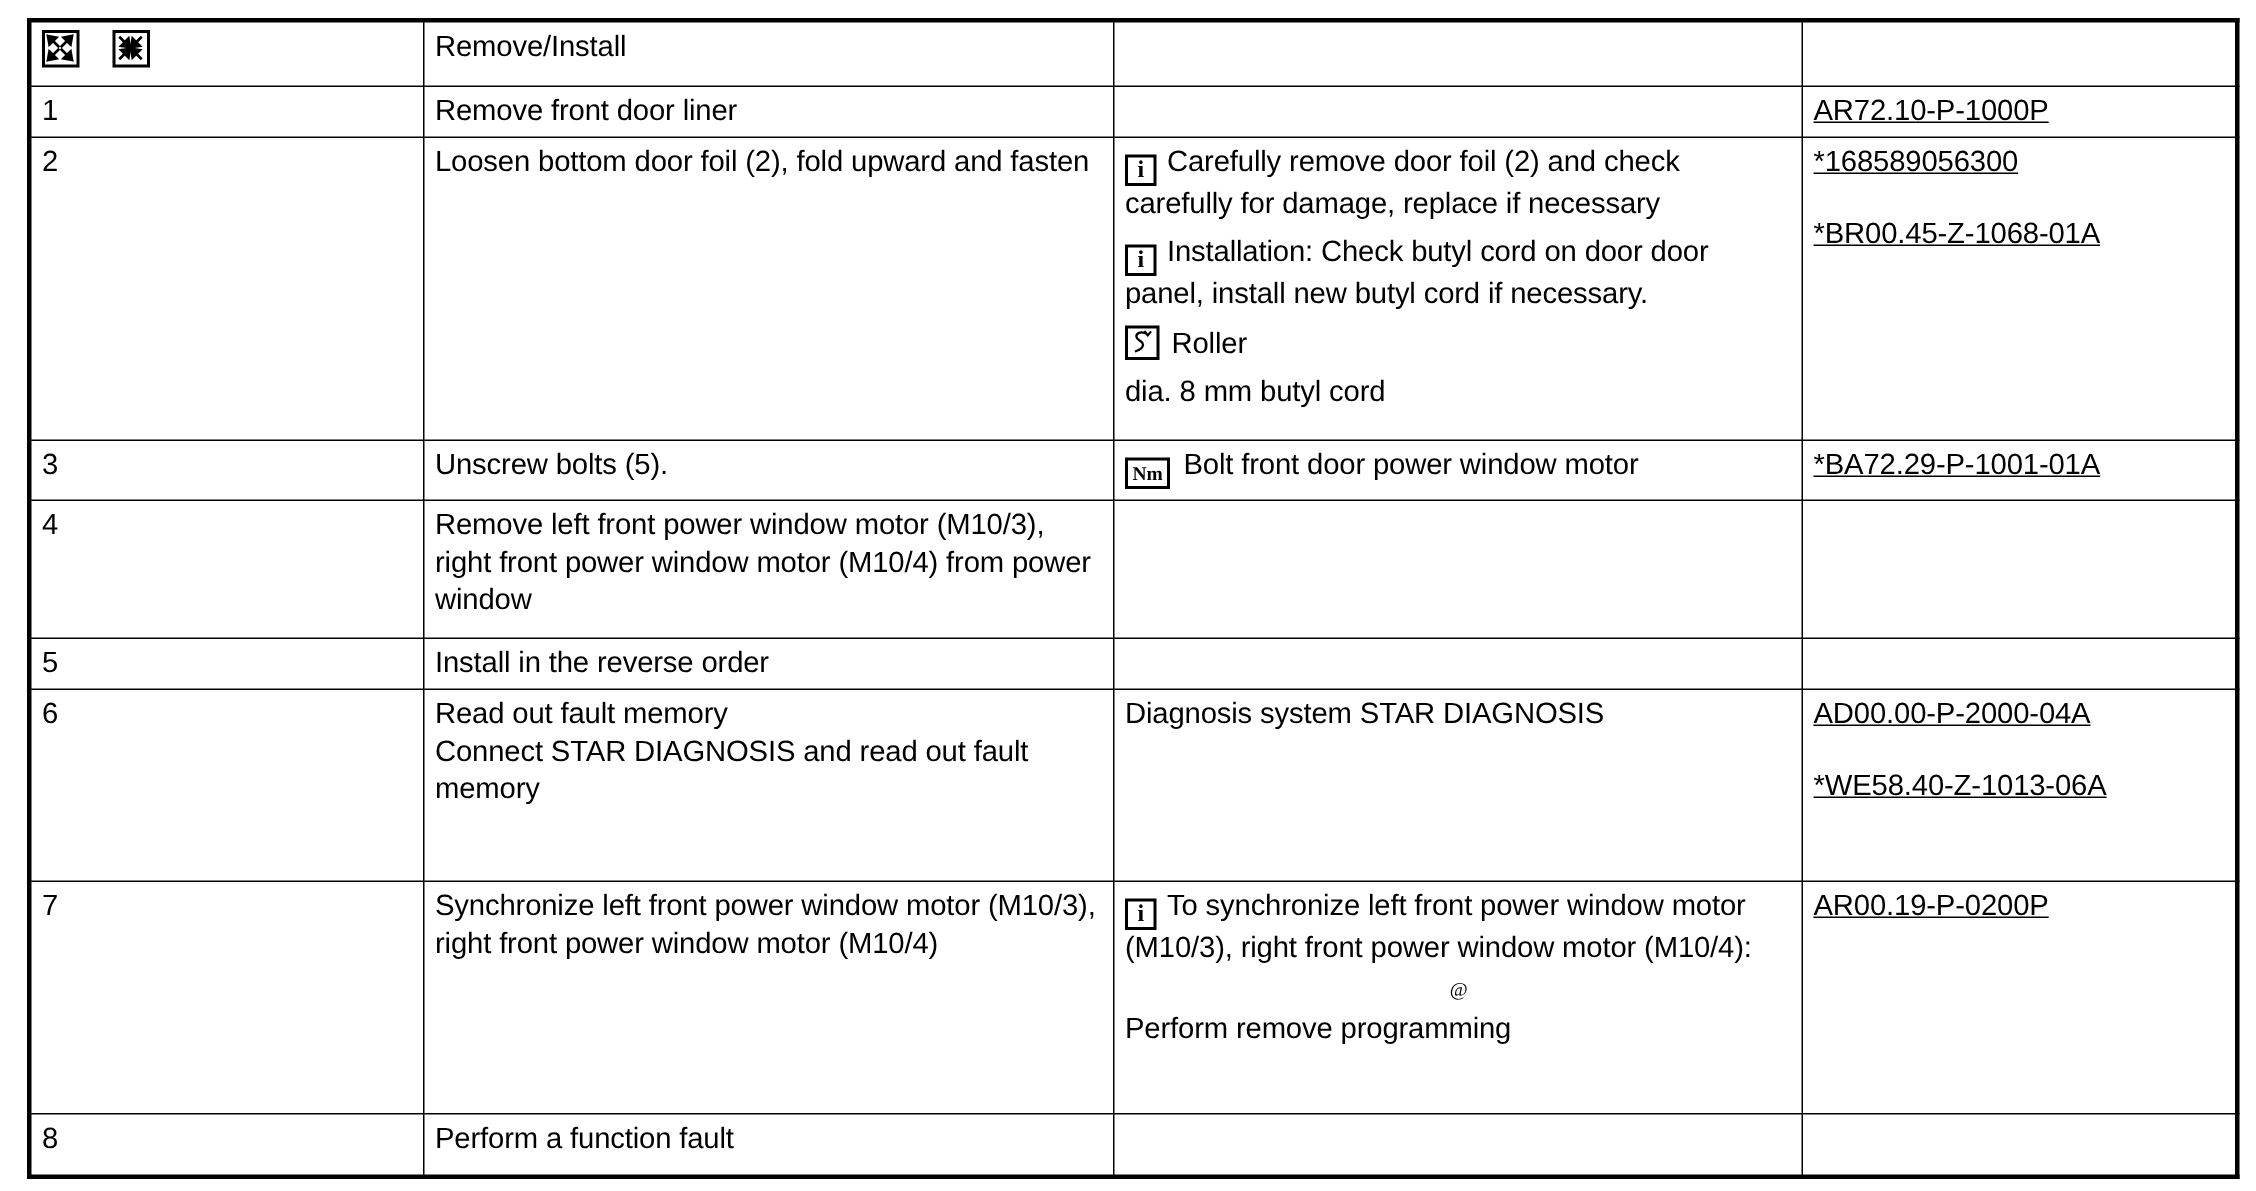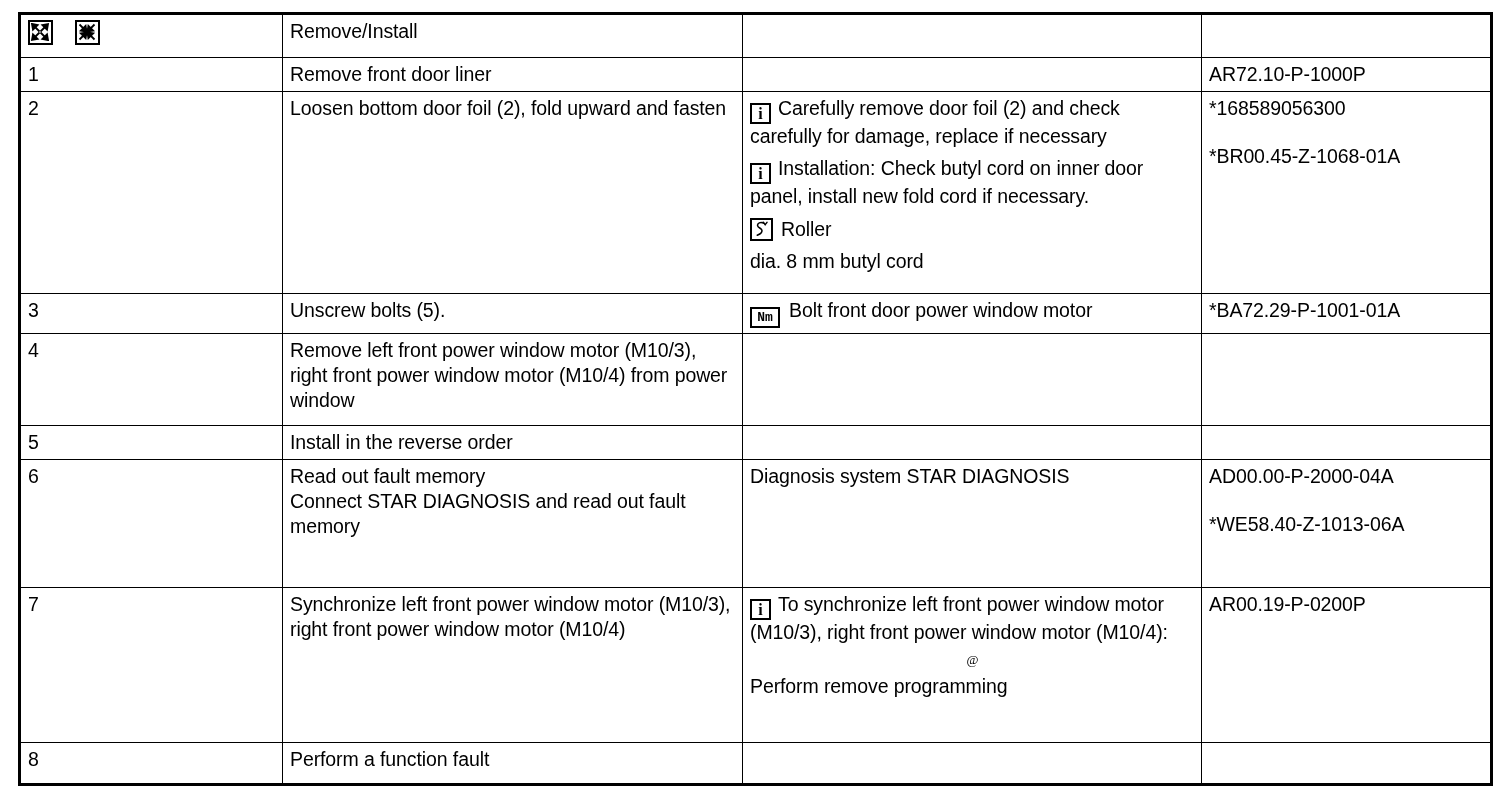--- a/index.html
+++ b/index.html
@@ -88,21 +88,21 @@
     margin-right: 7px;
   }
 
   .icon-nm {
     width: 30px;
     height: 21px;
     line-height: 18px;
     font-size: 13px;
     font-weight: bold;
     margin-right: 9px;
-    font-family: Liberation Mono, monospace;
+    font-family: Liberation Serif, serif;
   }
 
   .icon-tool {
     width: 23px;
     height: 23px;
     margin-right: 8px;
     position: relative;
     vertical-align: -5px;
   }
   .icon-tool svg { display: block; }
@@ -128,20 +128,21 @@
     display: block;
     text-align: center;
     font-size: 13px;
     line-height: 1.2;
     margin: 6px 0 6px 0;
     font-family: "Liberation Serif", serif;
   }
 
   .doc-line {
     margin: 0 0 23px 0;
+    text-decoration: underline;
   }
   .doc-line:last-child { margin-bottom: 0; }
 
   .pad-top-lg { padding-top: 138px; }
   .pad-top-md { padding-top: 50px; }
   .pad-top-xl { padding-top: 116px; }
 </style>
 </head>
 <body>
 
@@ -213,21 +214,21 @@
           <span class="step-num">2</span>
         </td>
         <td>
           <span>Loosen bottom door foil (2), fold upward and fasten</span>
         </td>
         <td>
           <p class="note-para">
             <span class="icon icon-info">i</span><span>Carefully remove door foil (2) and check carefully for damage, replace if necessary</span>
           </p>
           <p class="note-para">
-            <span class="icon icon-info">i</span><span>Installation:  Check butyl cord on inner door panel, install new fold cord if necessary.</span>
+            <span class="icon icon-info">i</span><span>Installation:  Check butyl cord on door door panel, install new butyl cord if necessary.</span>
           </p>
           <p class="note-para">
             <span class="icon icon-tool">
               <svg width="19" height="19" viewBox="0 0 19 19">
                 <g stroke="#000" stroke-width="1.5" fill="none" stroke-linecap="round">
                   <path d="M11.5 3.2 C 8.5 1.6, 5.2 3.2, 5.6 5.6 C 5.9 7.6, 8.6 8.0, 9.6 9.6 C 10.6 11.2, 9.4 13.4, 7.4 14.2"></path>
                   <path d="M11.3 2.2 L 13.2 4.6"></path>
                   <path d="M13.2 4.6 L 15.0 2.4"></path>
                   <path d="M7.4 14.2 L 5.2 15.2"></path>
                 </g>

